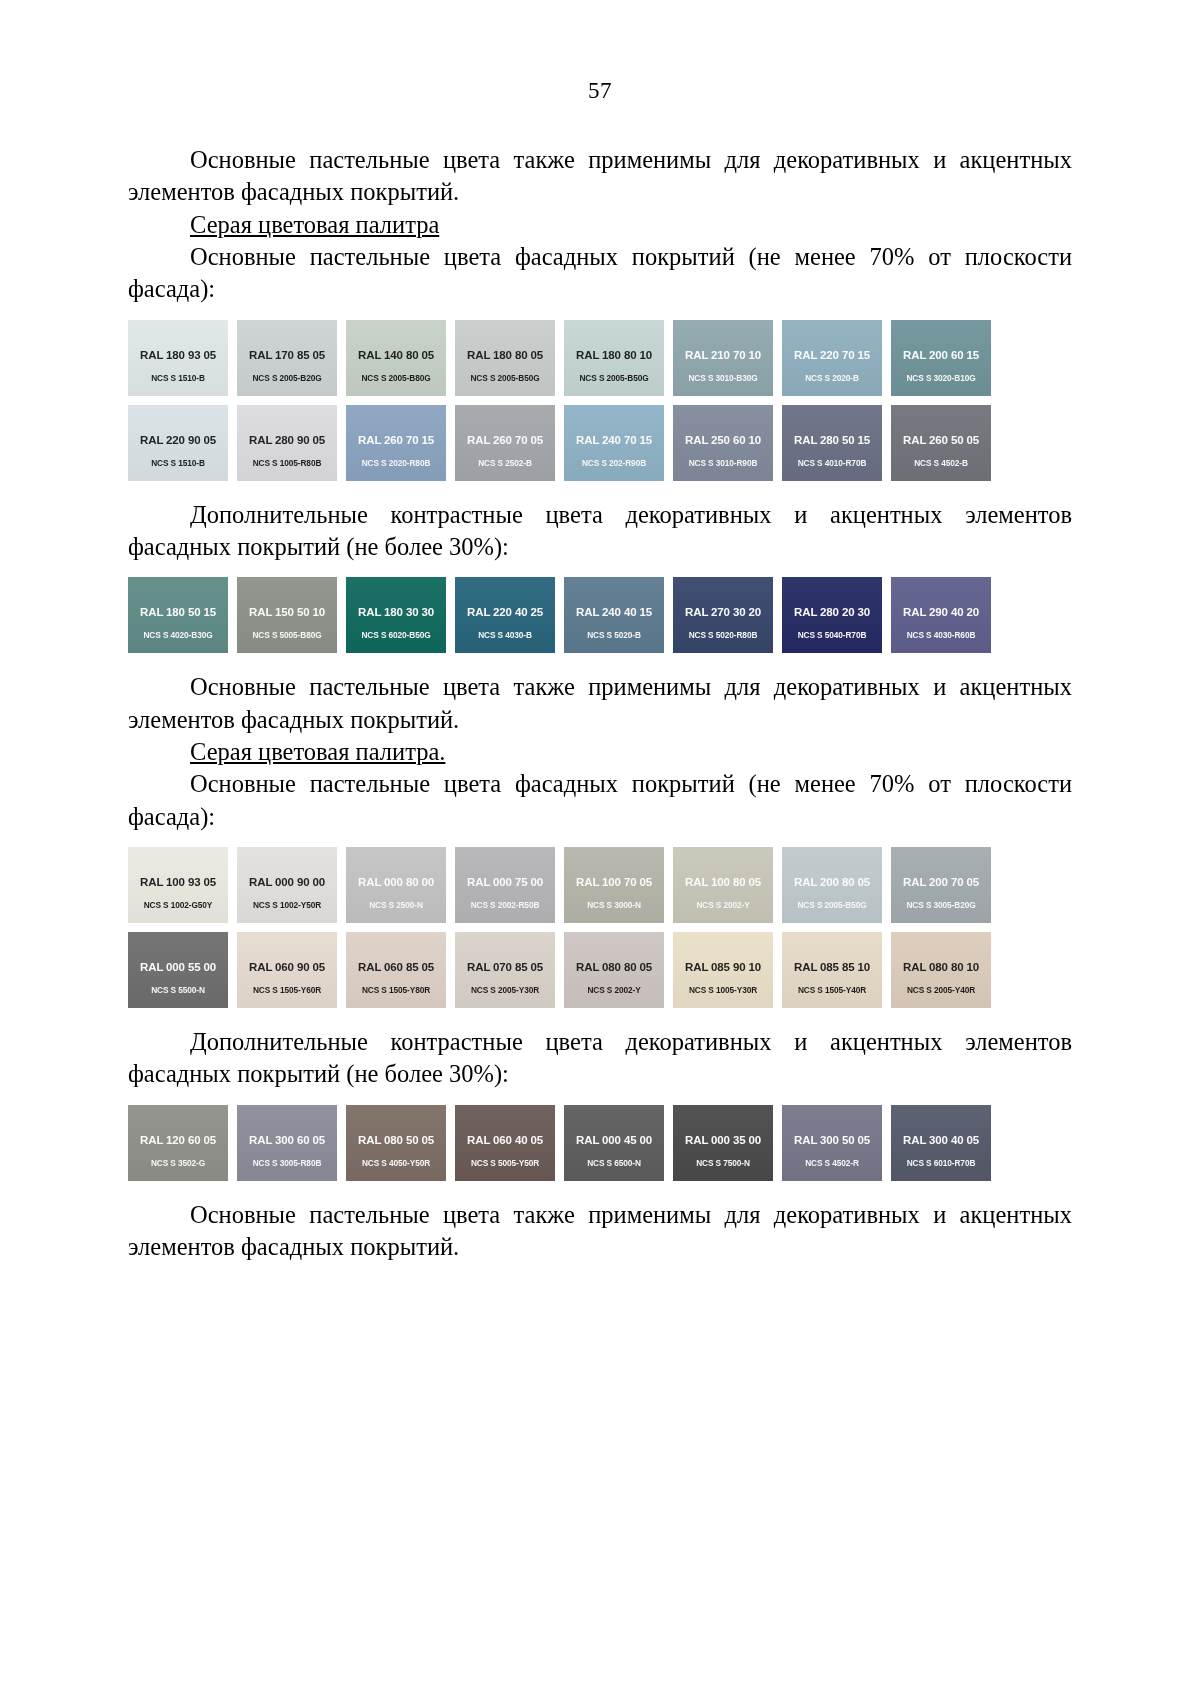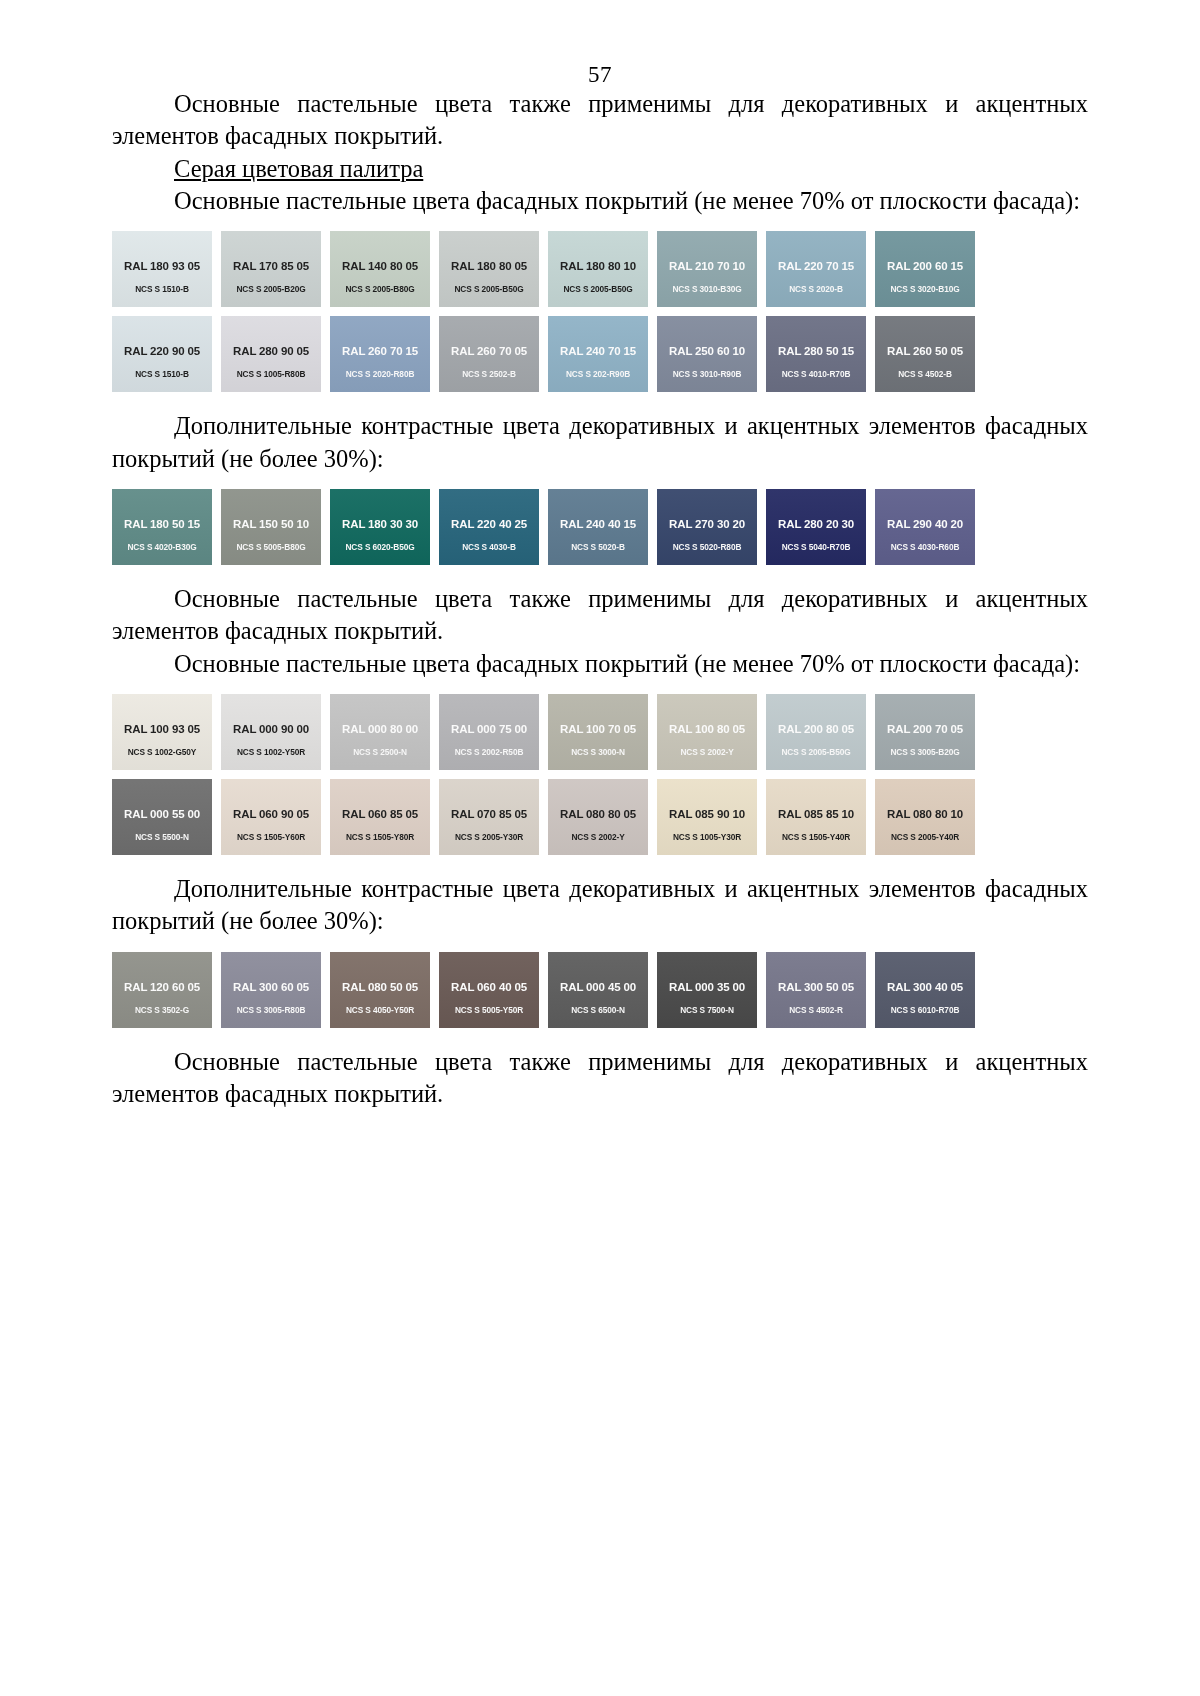--- a/index.html
+++ b/index.html
@@ -12,33 +12,34 @@
     height: 1696px;
     font-family: "Liberation Serif", serif;
     color: #000000;
     position: relative;
     overflow: hidden;
   }
   .page {
     width: 1200px;
     height: 1696px;
     position: relative;
-    padding: 0;
+    padding: 16px;
     box-sizing: border-box;
   }
   .page-number {
     text-align: center;
     font-family: "Liberation Serif", serif;
     font-size: 23px;
     padding-top: 62px;
     letter-spacing: 0.5px;
   }
   .content {
     padding: 0 112px 0 112px;
     box-sizing: border-box;
+    margin-top: 40px;
   }
   p.para {
     font-size: 24.5px;
     line-height: 1.32;
     margin: 0 0 0 0;
     text-align: justify;
     text-indent: 62px;
     hyphens: none;
   }
   .heading-underline {
@@ -231,20 +232,21 @@
           <div class="swatch dark" style="background: rgb(94, 95, 140);">
             <div class="ral">RAL 290 40 20</div>
             <div class="ncs">NCS S 4030-R60B</div>
           </div>
         </div>
     </div>
 
     <div class="gap-before-text"></div>
     <p class="para">Основные пастельные цвета также применимы для декоративных и акцентных элементов фасадных покрытий.</p>
 
+    <p class="heading-underline"><span class="u">Серая цветовая палитра.</span></p>
 
     <p class="para">Основные пастельные цвета фасадных покрытий (не менее 70% от плоскости фасада):</p>
 
     <div class="swatch-block">
       <div class="swatch-row" id="row-gray-1">
           <div class="swatch light" style="background: rgb(236, 233, 225);">
             <div class="ral">RAL 100 93 05</div>
             <div class="ncs">NCS S 1002-G50Y</div>
           </div>
           <div class="swatch light" style="background: rgb(226, 225, 224);">

